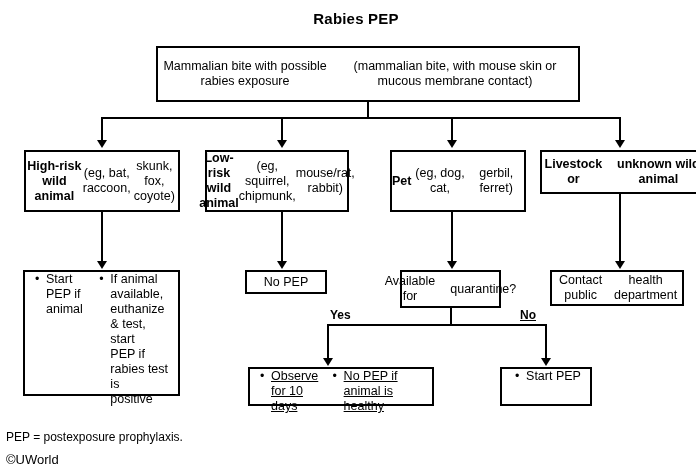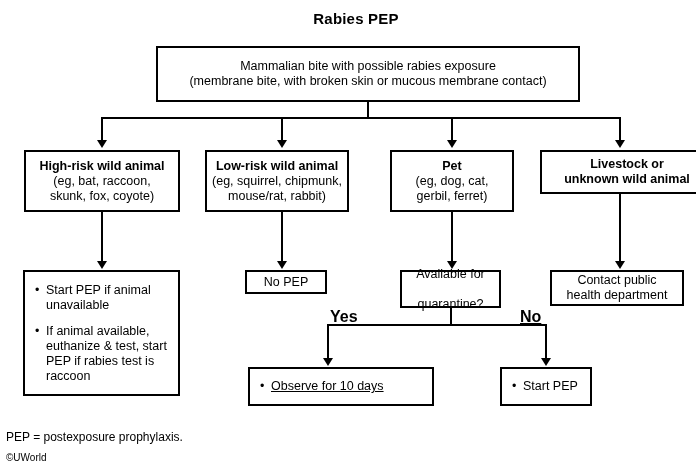--- a/index.html
+++ b/index.html
@@ -32,21 +32,20 @@
     letter-spacing: 0.2px;
   }
 
   
   .node {
     position: absolute;
     box-sizing: border-box;
     border: 2px solid #000000;
     background: #ffffff;
     display: flex;
-    flex-direction: column;
     justify-content: center;
     font-size: 12.5px;
     line-height: 15px;
   }
   .node .ln { display: block; }
   .node.center { align-items: center; text-align: center; }
   .node.center .ln { text-align: center; }
   .node.bulleted {
     align-items: flex-start;
     text-align: left;
@@ -85,46 +84,46 @@
     width: 0;
     height: 0;
     border-left: 5px solid transparent;
     border-right: 5px solid transparent;
     border-top: 8px solid #000000;
   }
 
   
   .edge-label {
     position: absolute;
-    font-size: 16px;
+    font-size: 12px;
     font-weight: bold;
   }
 
   
   .footnote {
     position: absolute;
     left: 6px;
     font-size: 12px;
   }
   .copyright {
     position: absolute;
     left: 6px;
-    font-size: 10px;
+    font-size: 13px;
   }
 </style>
 </head>
 <body>
 
 <div id="canvas">
 
   <div class="chart-title">Rabies PEP</div>
 
   <div class="node center" style="left:156px; top:46px; width:424px; height:56px;">
     <span class="ln">Mammalian bite with possible rabies exposure</span>
-    <span class="ln">(membrane bite, with broken skin or mucous membrane contact)</span>
+    <span class="ln">(mammalian bite, with mouse skin or mucous membrane contact)</span>
   </div>
 
   <div class="line-v" style="left:367px; top:102px; height:17px;"></div>
 
   <div class="line-h" style="left:101px; top:117px; width:520px;"></div>
 
   <div class="line-v" style="left:101px; top:117px; height:23px;"></div>
   <div class="arrow-down" style="left:97px; top:140px;"></div>
 
   <div class="line-v" style="left:281px; top:117px; height:23px;"></div>
@@ -141,21 +140,21 @@
     <span class="ln">(eg, bat, raccoon,</span>
     <span class="ln">skunk, fox, coyote)</span>
   </div>
 
   <div class="node center" style="left:205px; top:150px; width:144px; height:62px;">
     <span class="ln bold">Low-risk wild animal</span>
     <span class="ln">(eg, squirrel, chipmunk,</span>
     <span class="ln">mouse/rat, rabbit)</span>
   </div>
 
-  <div class="node center" style="left:390px; top:150px; width:124px; height:62px;">
+  <div class="node center" style="left:390px; top:150px; width:136px; height:62px;">
     <span class="ln bold">Pet</span>
     <span class="ln">(eg, dog, cat,</span>
     <span class="ln">gerbil, ferret)</span>
   </div>
 
   <div class="node center" style="left:540px; top:150px; width:174px; height:44px;">
     <span class="ln bold">Livestock or</span>
     <span class="ln bold">unknown wild animal</span>
   </div>
 
@@ -167,28 +166,27 @@
 
   <div class="line-v" style="left:451px; top:212px; height:49px;"></div>
   <div class="arrow-down" style="left:447px; top:261px;"></div>
 
   <div class="line-v" style="left:619px; top:194px; height:67px;"></div>
   <div class="arrow-down" style="left:615px; top:261px;"></div>
 
   <div class="node bulleted" style="left:23px; top:270px; width:157px; height:126px;">
     <span class="bullet-item">
       <span>Start PEP if animal</span>
-      <span class="ln">unavailable</span>
     </span>
     <span class="bullet-gap"></span>
     <span class="bullet-item">
       <span>If animal available,</span>
       <span class="ln">euthanize &amp; test, start</span>
       <span class="ln">PEP if rabies test is</span>
-      <span class="ln">raccoon</span>
+      <span class="ln">positive</span>
     </span>
   </div>
 
   <div class="node center" style="left:245px; top:270px; width:82px; height:24px;">
     <span class="ln">No PEP</span>
   </div>
 
   <div class="node center" style="left:400px; top:270px; width:101px; height:38px;gap:15px;">
     <span class="ln">Available for</span>
     <span class="ln">quarantine?</span>
@@ -206,20 +204,21 @@
   <div class="arrow-down" style="left:323px; top:358px;"></div>
 
   <div class="line-v" style="left:545px; top:324px; height:34px;"></div>
   <div class="arrow-down" style="left:541px; top:358px;"></div>
 
   <div class="edge-label" style="left:330px; top:308px;">Yes</div>
   <div class="edge-label" style="left:520px; top:308px;text-decoration:underline;">No</div>
 
   <div class="node bulleted" style="left:248px; top:367px; width:186px; height:39px;text-decoration:underline;">
     <span class="bullet-item">Observe for 10 days</span>
+    <span class="bullet-item">No PEP if animal is healthy</span>
   </div>
 
   <div class="node bulleted" style="left:500px; top:367px; width:92px; height:39px;">
     <span class="bullet-item">Start PEP</span>
   </div>
 
   <div class="footnote" style="top:430px;">PEP = postexposure prophylaxis.</div>
   <div class="copyright" style="top:452px;">©UWorld</div>
 
 </div>

